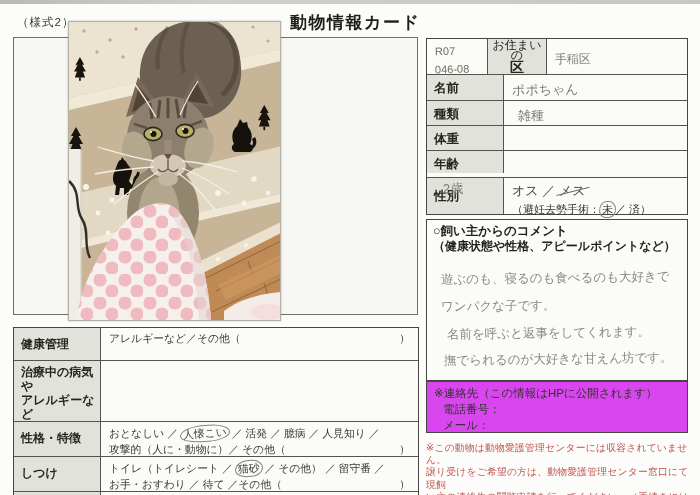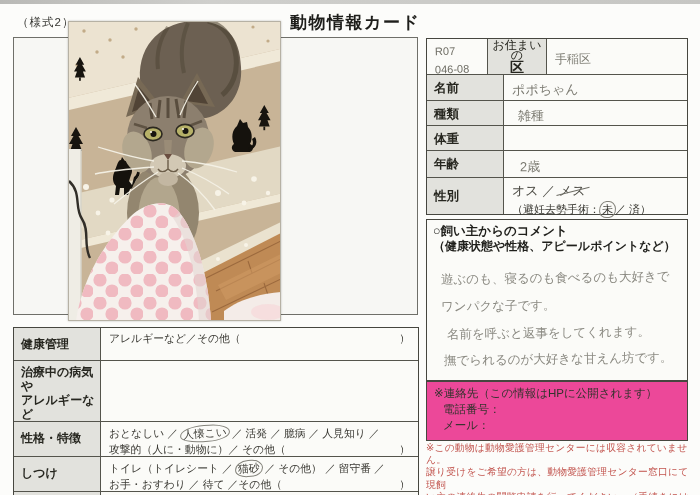--- a/index.html
+++ b/index.html
@@ -22,21 +22,21 @@
     box-shadow:0 0 2px rgba(0,0,0,.25);}
 
   
   .itable{position:absolute;left:426px;top:38px;width:262px;background:#fbfbf8;
     border:1.5px solid #46463f;box-sizing:border-box;}
   .irow{display:flex;border-bottom:1.2px solid #54544c;box-sizing:border-box;}
   .irow:last-child{border-bottom:none;}
   .ilabel{width:77px;background:#e2e2dd;border-right:1.2px solid #54544c;
     box-sizing:border-box;padding:5px 0 0 7px;font-size:12.5px;font-weight:600;color:#26261f;}
   .icell{box-sizing:border-box;padding:2px 4px 0 8px;}
-  .h36{height:36px;} .h26{height:26px;} .h25{height:25px;} .h27{height:27px;}
+  .h36{height:36px;} .h26{height:26px;} .h25{height:25px;} .h27{height:27px;flex-direction:column;}
   .iv1{width:61px;border-right:1.2px solid #54544c;}
   .iward{width:59px;background:#e2e2dd;border-right:1.2px solid #54544c;text-align:center;padding:1px 0 0 0;}
   .iward .small{font-size:12px;display:block;line-height:10px;color:#26261f;}
   .iward .big{font-size:14px;font-weight:700;display:block;line-height:15px;color:#26261f;}
   .iv2{flex:1;}
   .hw{color:#7c7b72;font-size:13px;display:inline-block;transform:rotate(-1deg);}
   .hw2{color:#6e6d64;font-size:11px;line-height:13px;display:inline-block;transform:rotate(-1.5deg);}
   .sexline{font-size:13px;color:#4c4b44;padding-top:2px;}
   .spayline{font-size:11px;color:#35342e;margin-top:1px;}
   .strike{position:relative;display:inline-block;}
@@ -46,22 +46,22 @@
     border-radius:55% 45% 50% 50%/65% 55% 60% 45%;transform:rotate(-4deg);}
 
   
   .comment-box{position:absolute;left:426px;top:219px;width:262px;height:162px;
     border:1.5px solid #46463f;box-sizing:border-box;background:#fbfbf8;}
   .cb-h1{font-size:12.5px;font-weight:700;color:#1f1f1b;padding:4px 6px 0 6px;line-height:15px;}
   .cb-h2{font-size:12px;font-weight:700;color:#1f1f1b;padding:0 6px;line-height:15px;}
   .cb-line{position:absolute;font-size:12.5px;color:#8b8a82;white-space:nowrap;transform:rotate(-0.8deg);}
 
   
-  .contact-box{position:absolute;left:426px;top:381px;width:262px;height:60px;
-    border:1.5px solid #46463f;box-sizing:border-box;background:#ec4899;}
+  .contact-box{position:absolute;left:426px;top:381px;width:262px;height:52px;
+    border:1.5px solid #46463f;box-sizing:border-box;background:#d946ef;}
   .ct-h{font-size:11.5px;color:#33332d;padding:4px 0 0 7px;}
   .ct-l{font-size:11.5px;color:#33332d;padding:1px 0 0 16px;}
 
   
   .notice{position:absolute;left:426px;top:442px;width:268px;}
   .notice div{font-size:9.8px;line-height:12.2px;color:#c2544e;letter-spacing:0.2px;}
 
   
   .ctable{position:absolute;left:13px;top:327px;width:406px;background:#fbfbf8;
     border:1.5px solid #46463f;box-sizing:border-box;}

